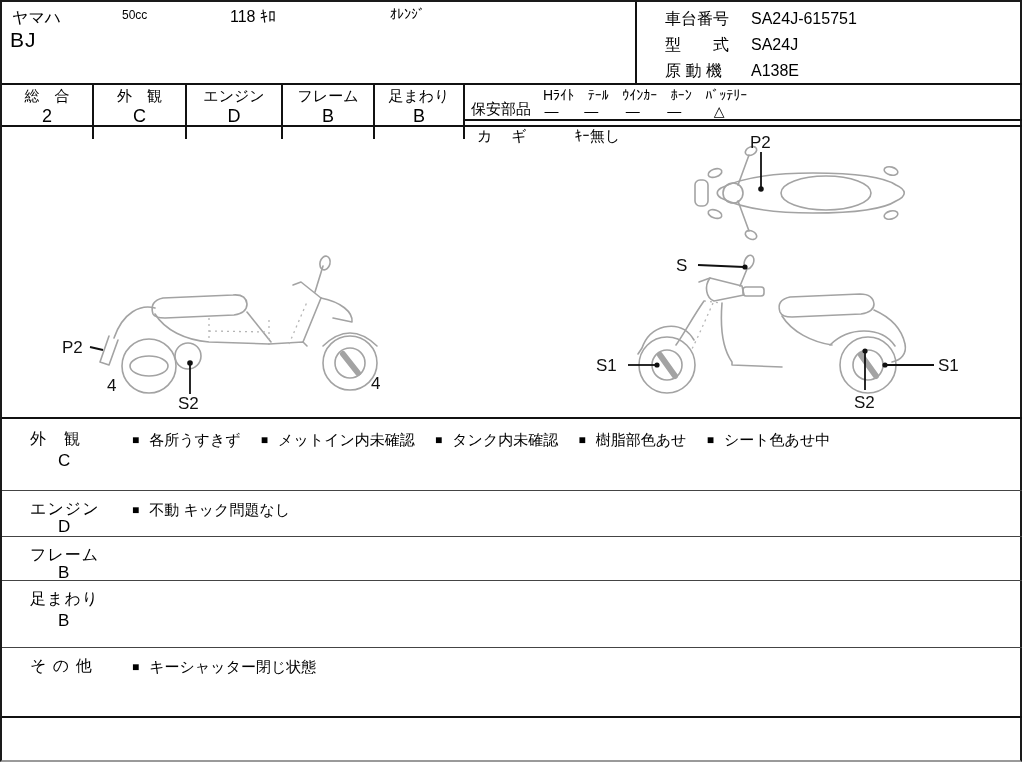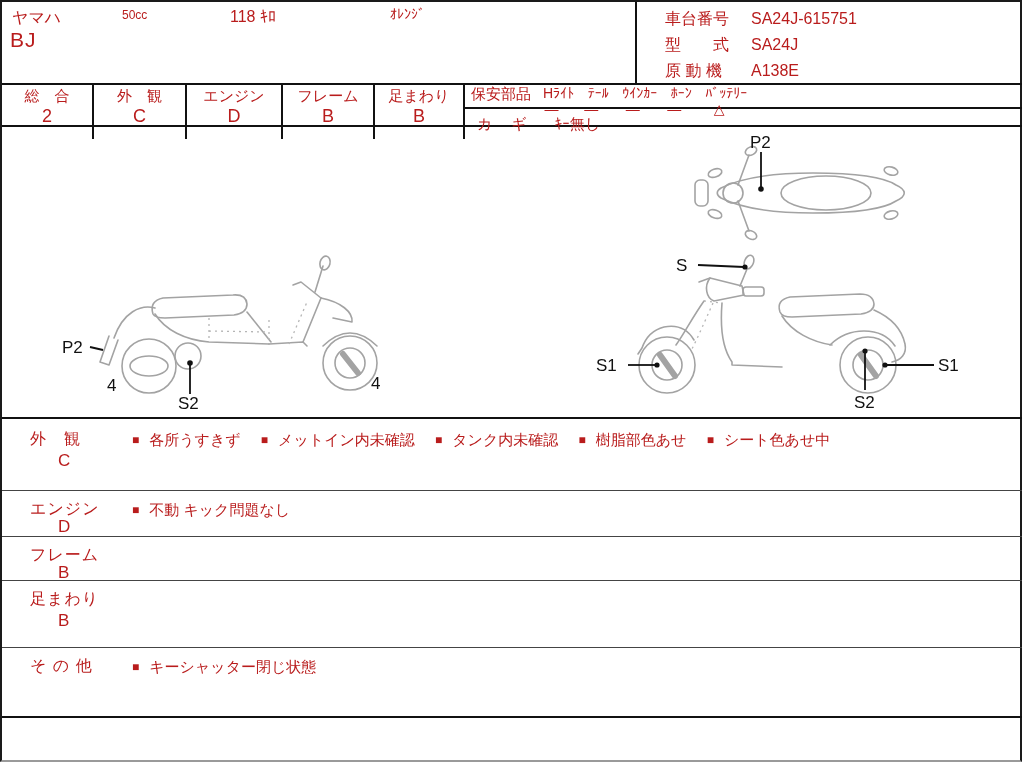--- a/index.html
+++ b/index.html
@@ -1,19 +1,19 @@
 <!DOCTYPE html>
 <html><head>
 <meta charset="utf-8">
 <style>
   html,body{margin:0;padding:0;background:#e8e8e8;}
   *{box-sizing:border-box;}
   .sheet{
     position:relative;width:1024px;height:768px;background:#ffffff;
-    font-family:"Liberation Sans","DejaVu Sans",sans-serif;color:#b91c1c;
+    font-family:"Liberation Sans","DejaVu Sans",sans-serif;color:#000000;
     overflow:hidden;
   }
   .frame{position:absolute;left:0;top:0;width:1022px;height:762px;
     border:2px solid #1a1a1a;border-bottom:2px solid #9a9a9a;}
   
   .hdr{position:absolute;left:2px;top:2px;width:1020px;height:83px;border-bottom:2px solid #111;}
   .hdr-maker{position:absolute;left:10px;top:6px;font-size:16px;}
   .hdr-cc{position:absolute;left:120px;top:6px;font-size:12px;}
   .hdr-km{position:absolute;left:228px;top:6px;font-size:16px;}
   .hdr-color{position:absolute;left:388px;top:4px;font-size:14px;}
@@ -22,26 +22,26 @@
   .hdr-right .rrow{height:26px;line-height:26px;white-space:nowrap;}
   .hdr-right .rlab{display:inline-block;width:86px;}
   
   .gband{position:absolute;left:2px;top:85px;width:1020px;height:42px;border-bottom:2px solid #111;}
   .gcell{position:absolute;top:0;height:54px;border-right:2px solid #111;text-align:center;}
   .gcell .glab{font-size:15px;margin-top:2px;}
   .gcell .gval{font-size:18px;line-height:20px;}
   .g0{left:0;width:92px;} .g1{left:92px;width:93px;} .g2{left:185px;width:96px;}
   .g3{left:281px;width:92px;} .g4{left:373px;width:90px;}
   .safety{position:absolute;left:463px;top:0;width:557px;height:42px;}
-  .saf-top{height:24px;border-bottom:2px solid #111;display:flex;align-items:flex-start;font-size:14px;white-space:nowrap;padding-left:6px;}
+  .saf-top{height:36px;border-bottom:2px solid #111;display:flex;align-items:flex-end;font-size:14px;white-space:nowrap;padding-left:6px;}
   .saf-top .st{margin-right:12px;font-size:15px;}
   .saf-item{display:flex;align-items:center;flex-direction:column;}
   .saf-item .sn{margin-right:10px;}
   .saf-item .ss{margin-right:24px;}
-  .saf-bot{height:31px;display:flex;align-items:center;font-size:15px;padding-left:12px;}
+  .saf-bot{height:31px;display:flex;align-items:center;font-size:15px;padding-left:12px;gap:20px;}
   .saf-bot .kl{margin-right:26px;letter-spacing:2px;}
   
   .dband{position:absolute;left:2px;top:127px;width:1020px;height:292px;border-bottom:2px solid #111;}
   svg{position:absolute;overflow:visible;}
   .sk{stroke:#a3a3a3;fill:none;stroke-width:1.6;stroke-linecap:round;stroke-linejoin:round;}
   .skd{stroke:#b5b5b5;fill:none;stroke-width:1.3;stroke-dasharray:2 4;}
   .ptr{stroke:#111;stroke-width:1.8;fill:none;}
   .dot{fill:#111;stroke:none;}
   .dlab{font-family:"Liberation Sans","DejaVu Sans",sans-serif;font-size:17px;fill:#111;}
   

